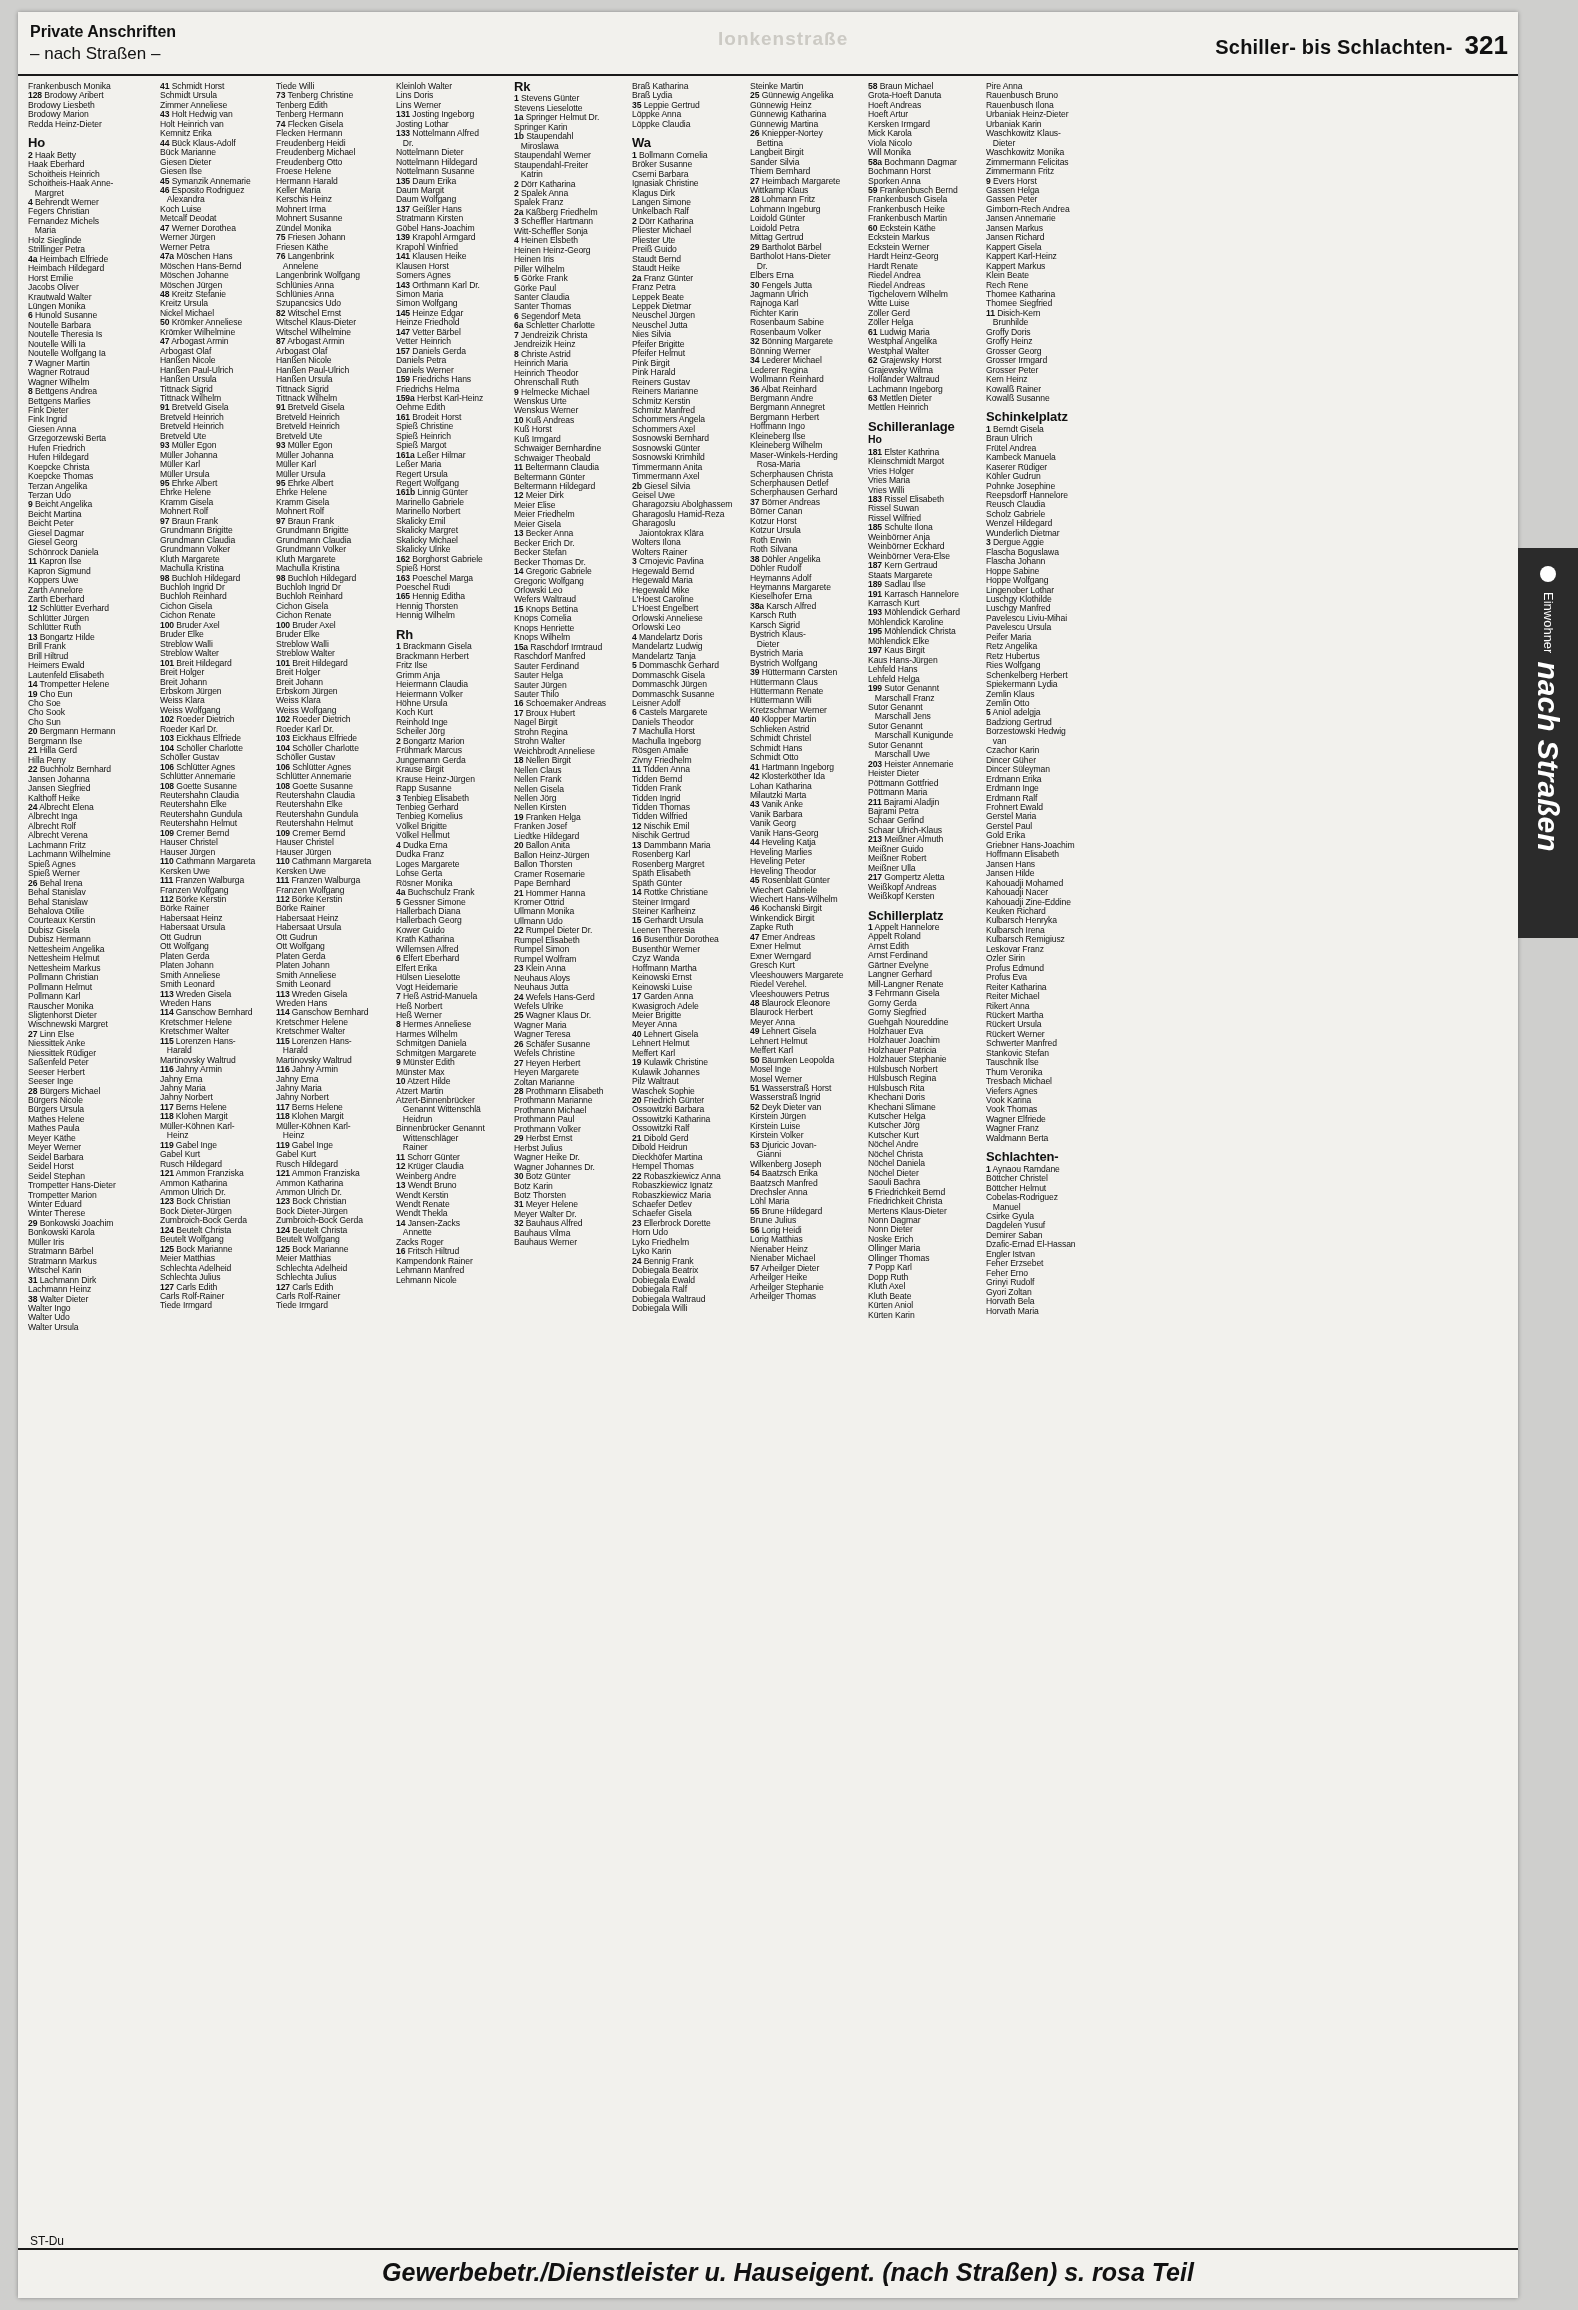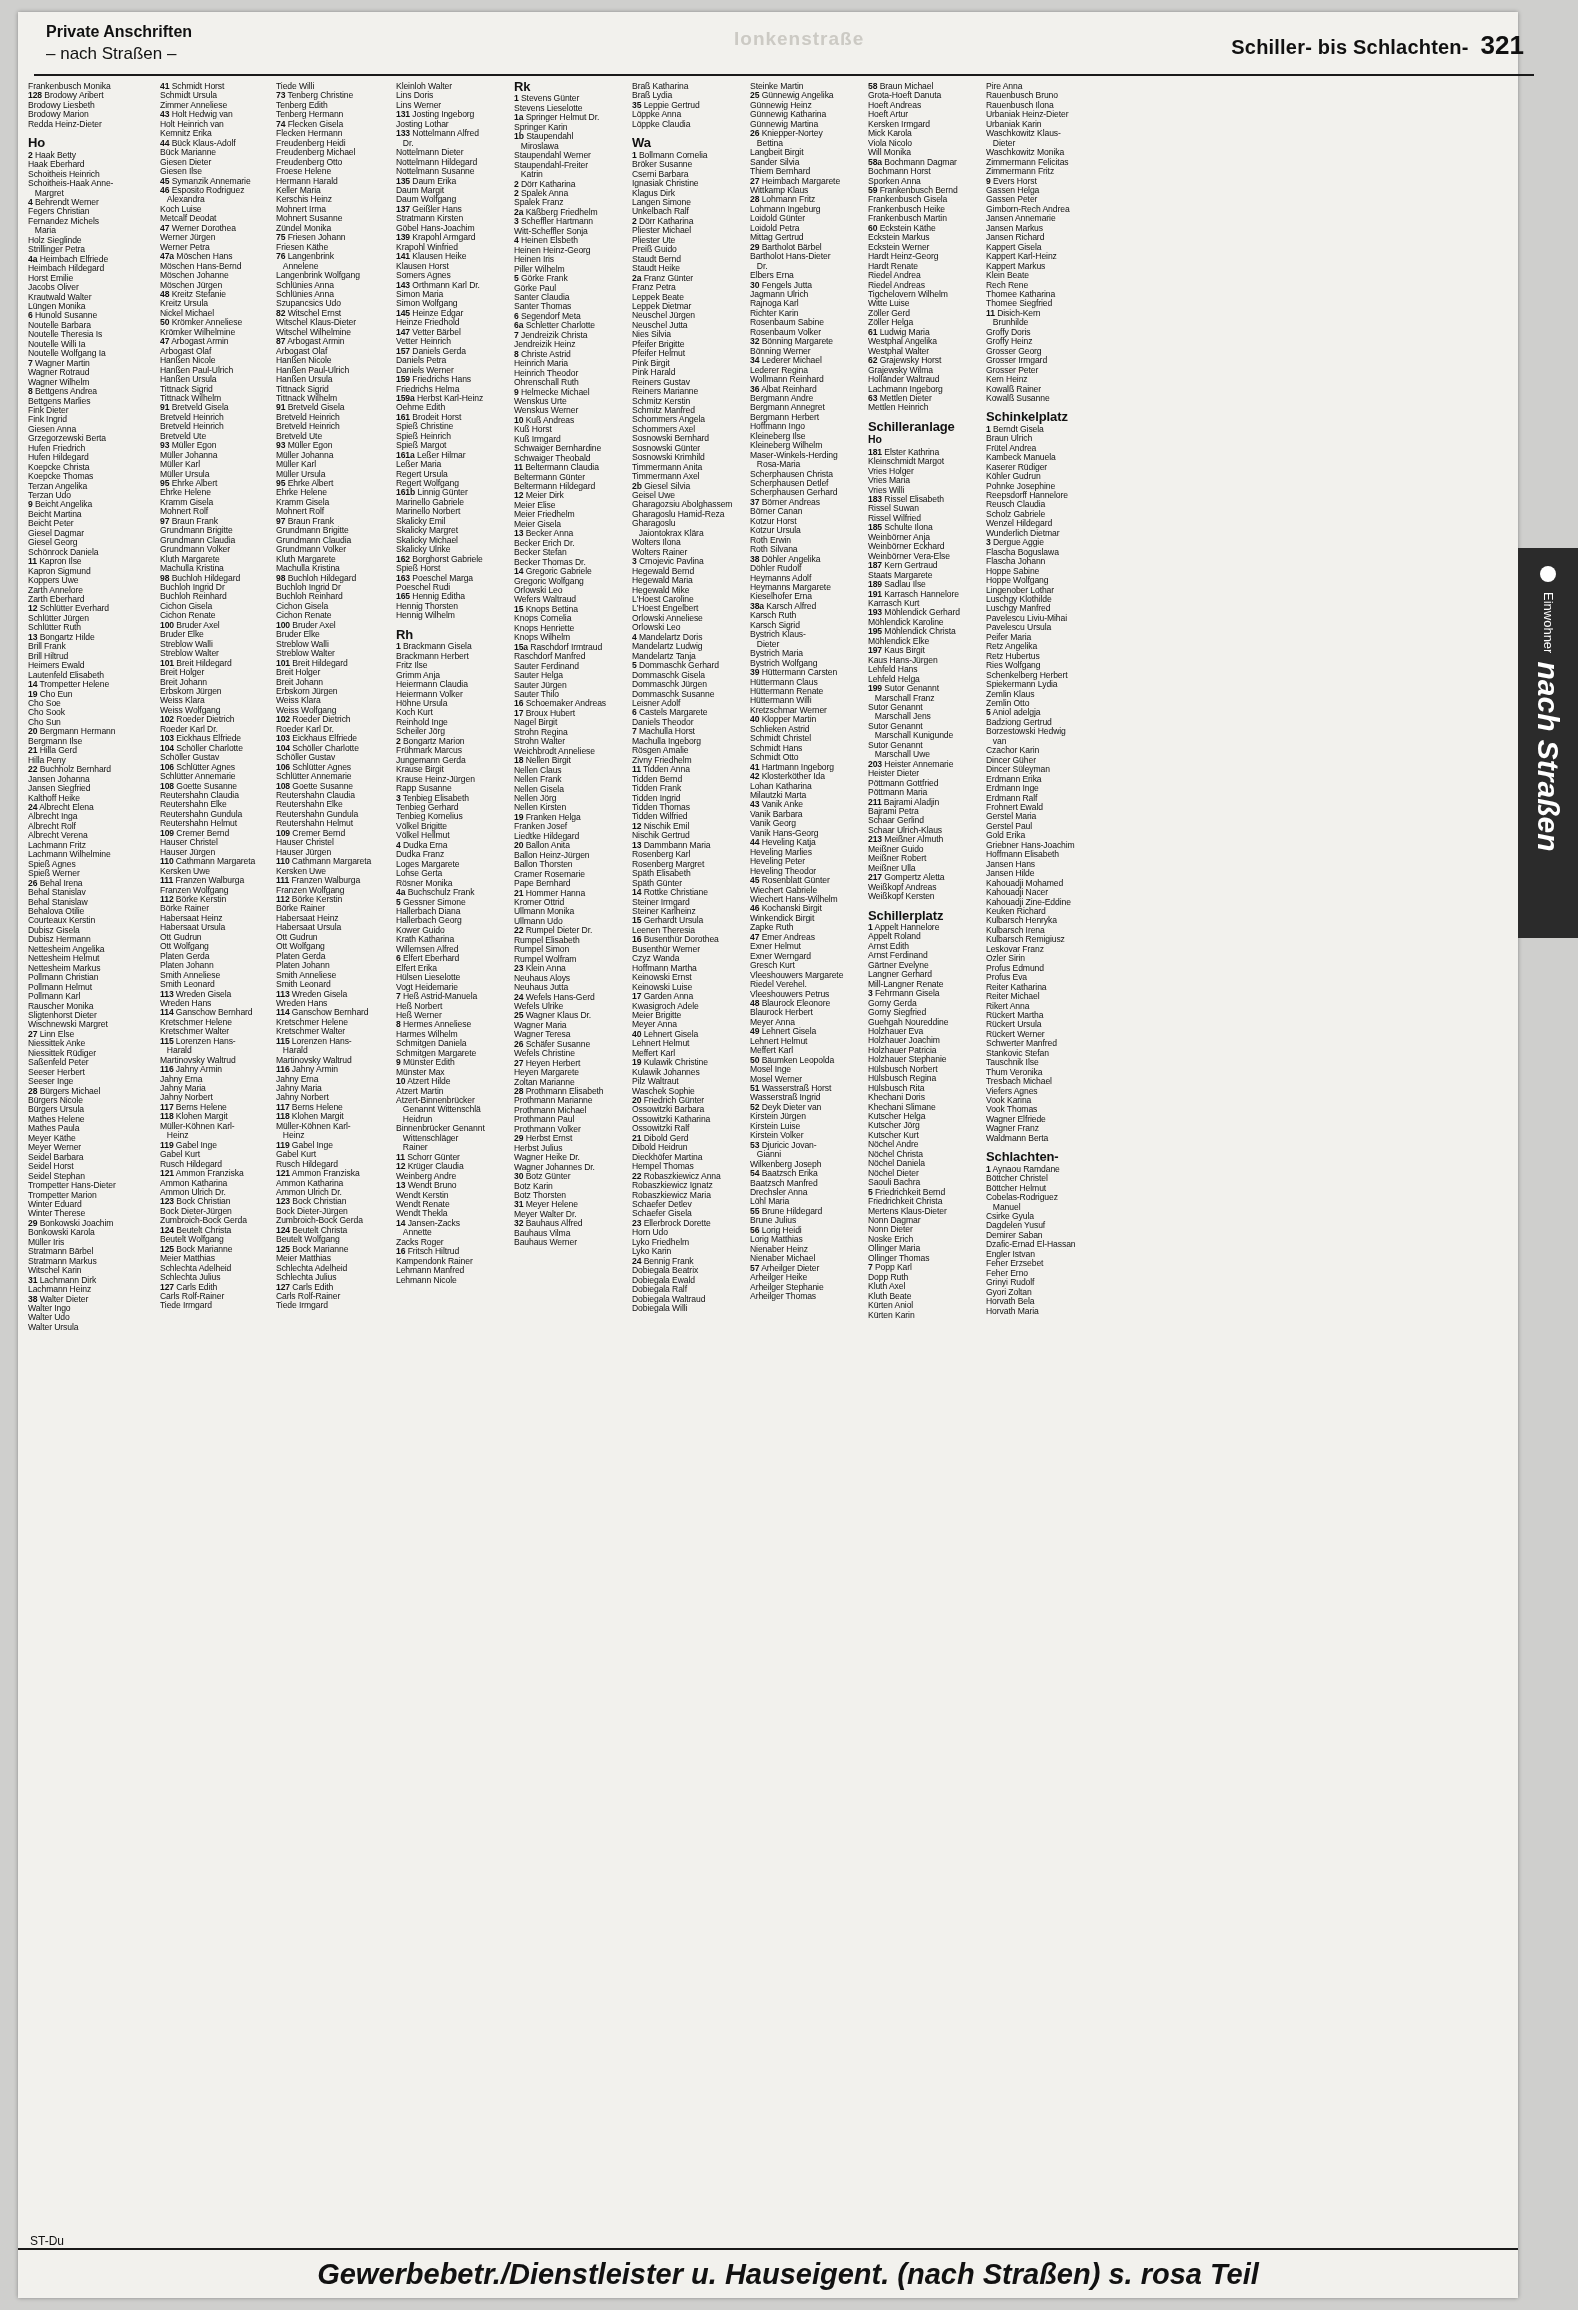--- a/index.html
+++ b/index.html
@@ -20,21 +20,21 @@
     left: 18px;
     top: 12px;
     width: 1500px;
     height: 2286px;
     background: #f2f1ed;
     box-shadow: 0 0 4px rgba(0,0,0,0.35);
   }
   
   .hdr {
     position: absolute;
-    left: 16px; top: 0;
+    left: 0; top: 0;
     width: 1500px;
     height: 62px;
     border-bottom: 2px solid #1a1a1a;
   }
   .hdr-left {
     position: absolute;
     left: 12px; top: 10px;
     line-height: 1.3;
   }
   .hdr-left .l1 {
@@ -157,21 +157,21 @@
     width: 1500px;
     height: 48px;
     border-top: 2px solid #1a1a1a;
   }
   .ftr-text {
     position: absolute;
     left: 130px;
     top: 8px;
     width: 1280px;
     text-align: center;
-    font-size: 29px;
+    font-size: 25px;
     font-weight: bold;
     font-style: italic;
     color: #111;
     white-space: nowrap;
   }
   .ftr-code {
     position: absolute;
     left: 12px;
     top: -16px;
     font-size: 12px;

